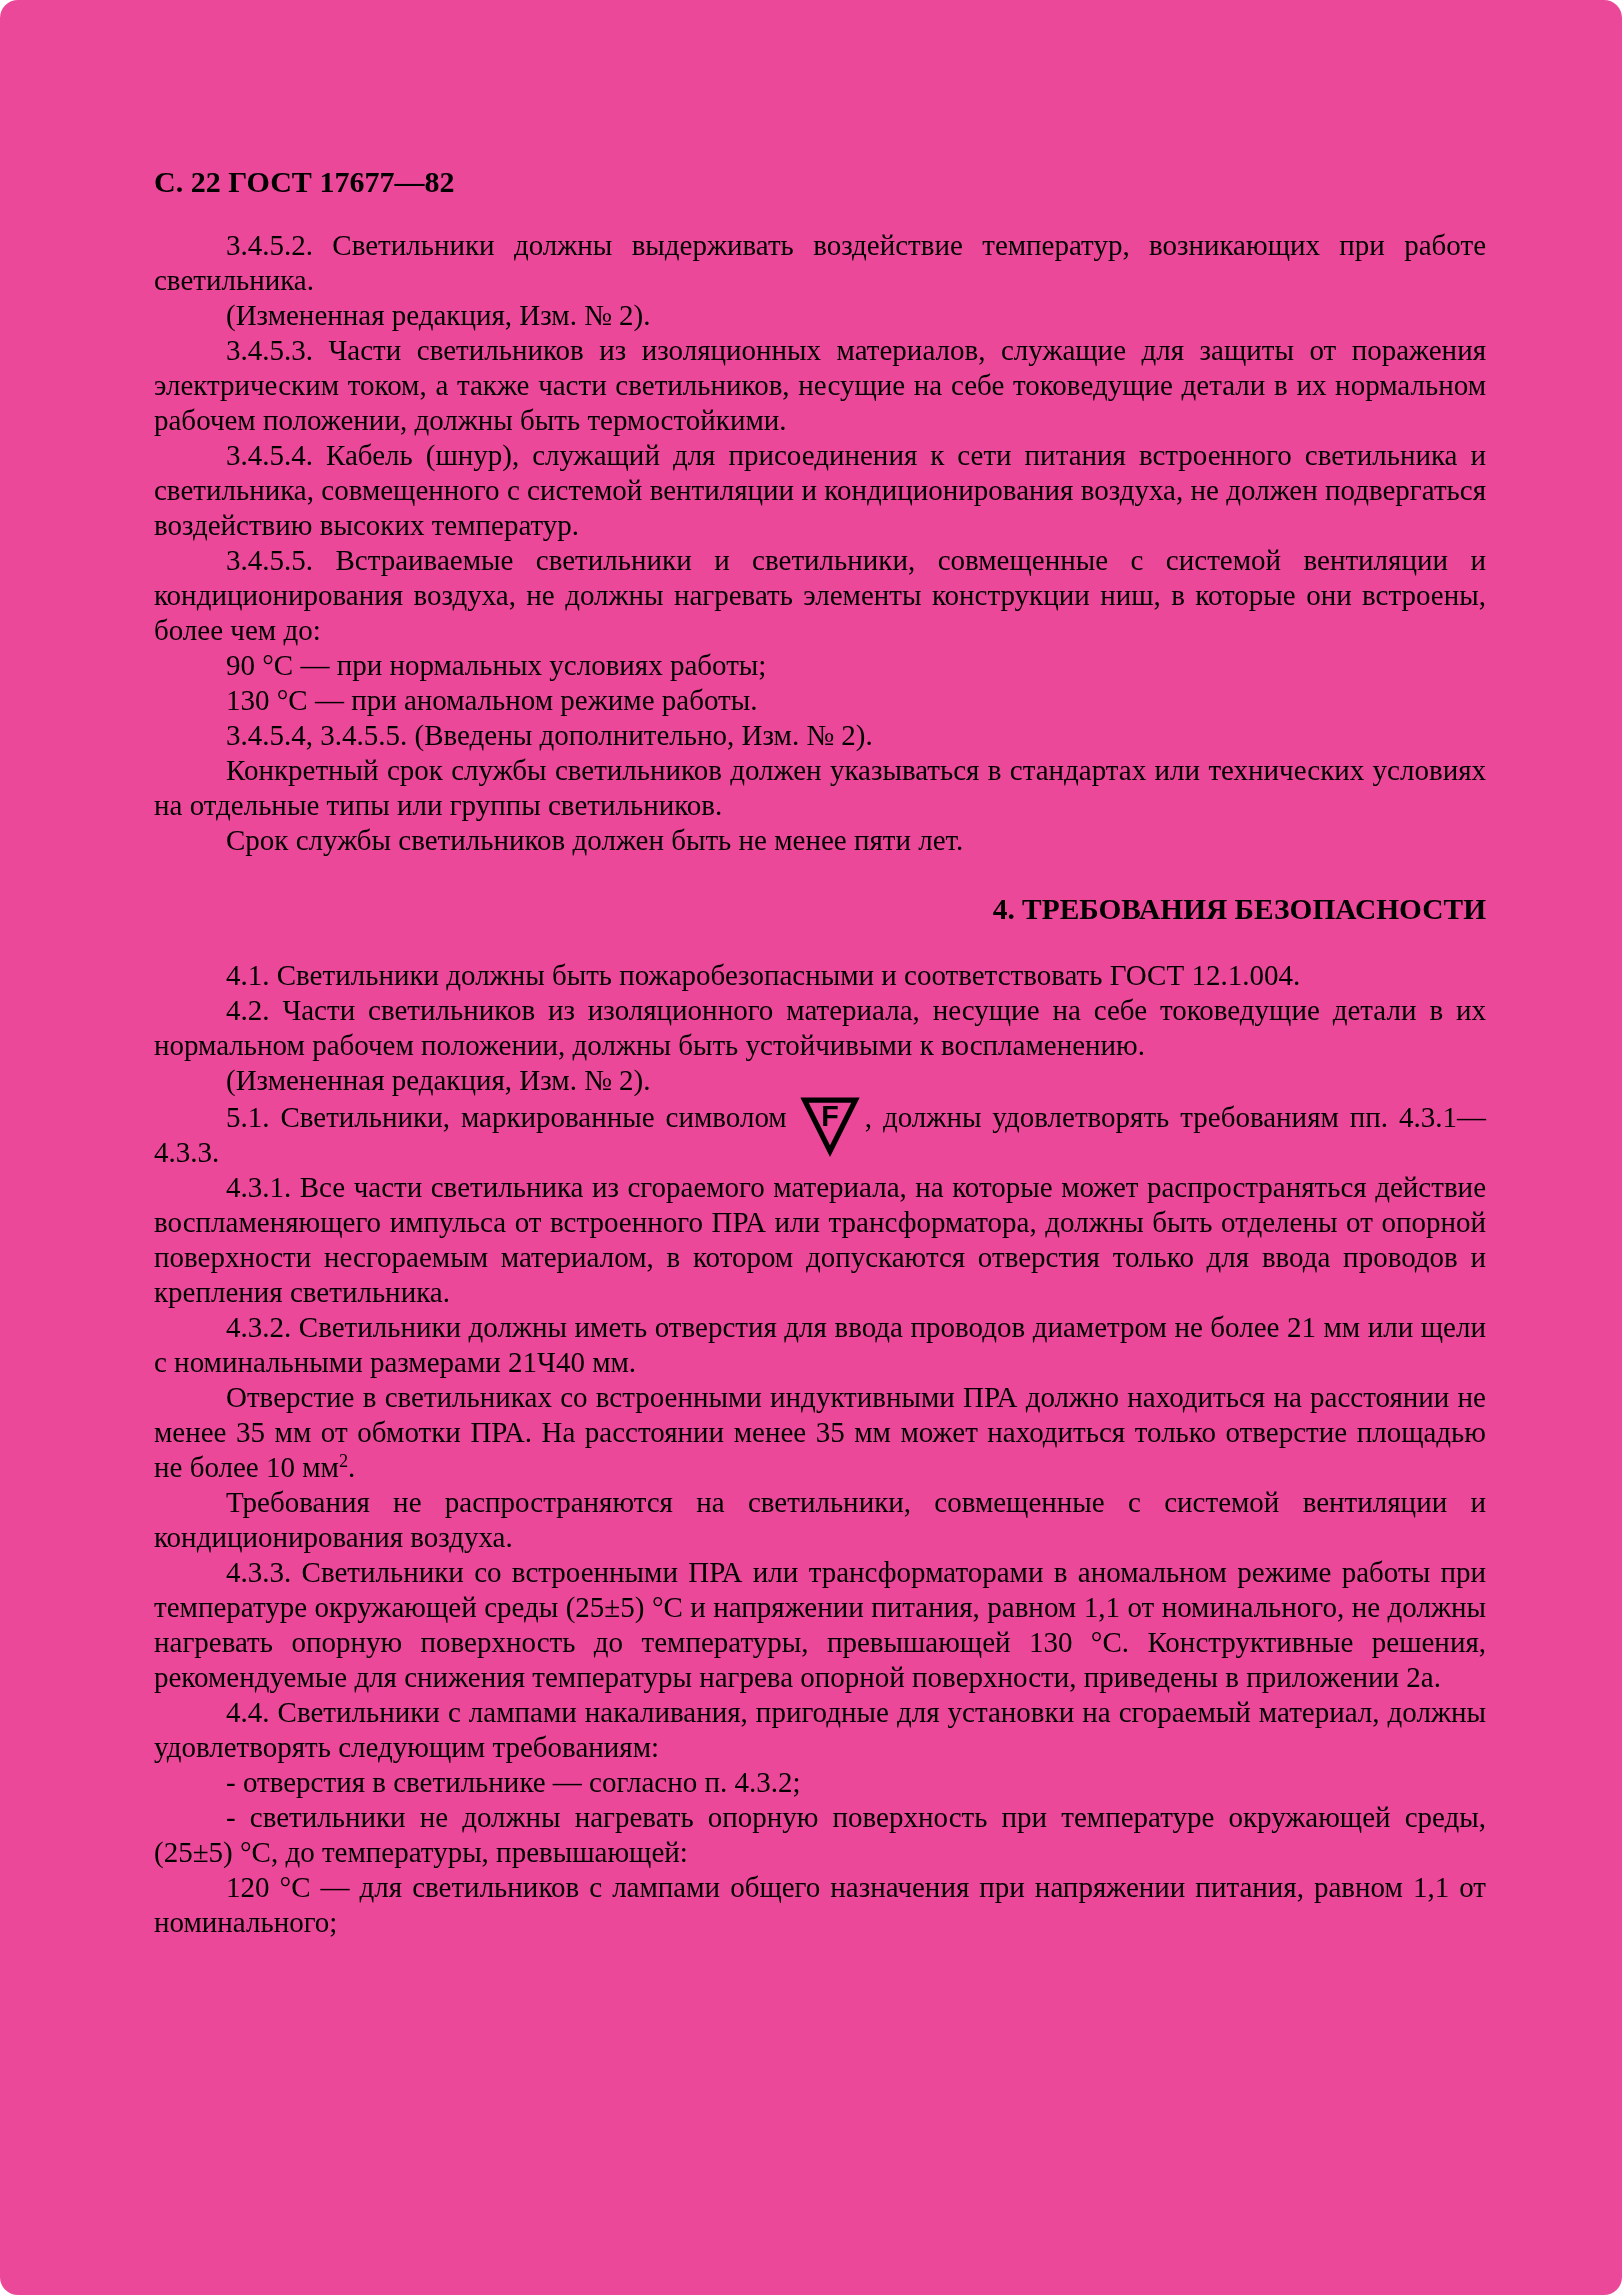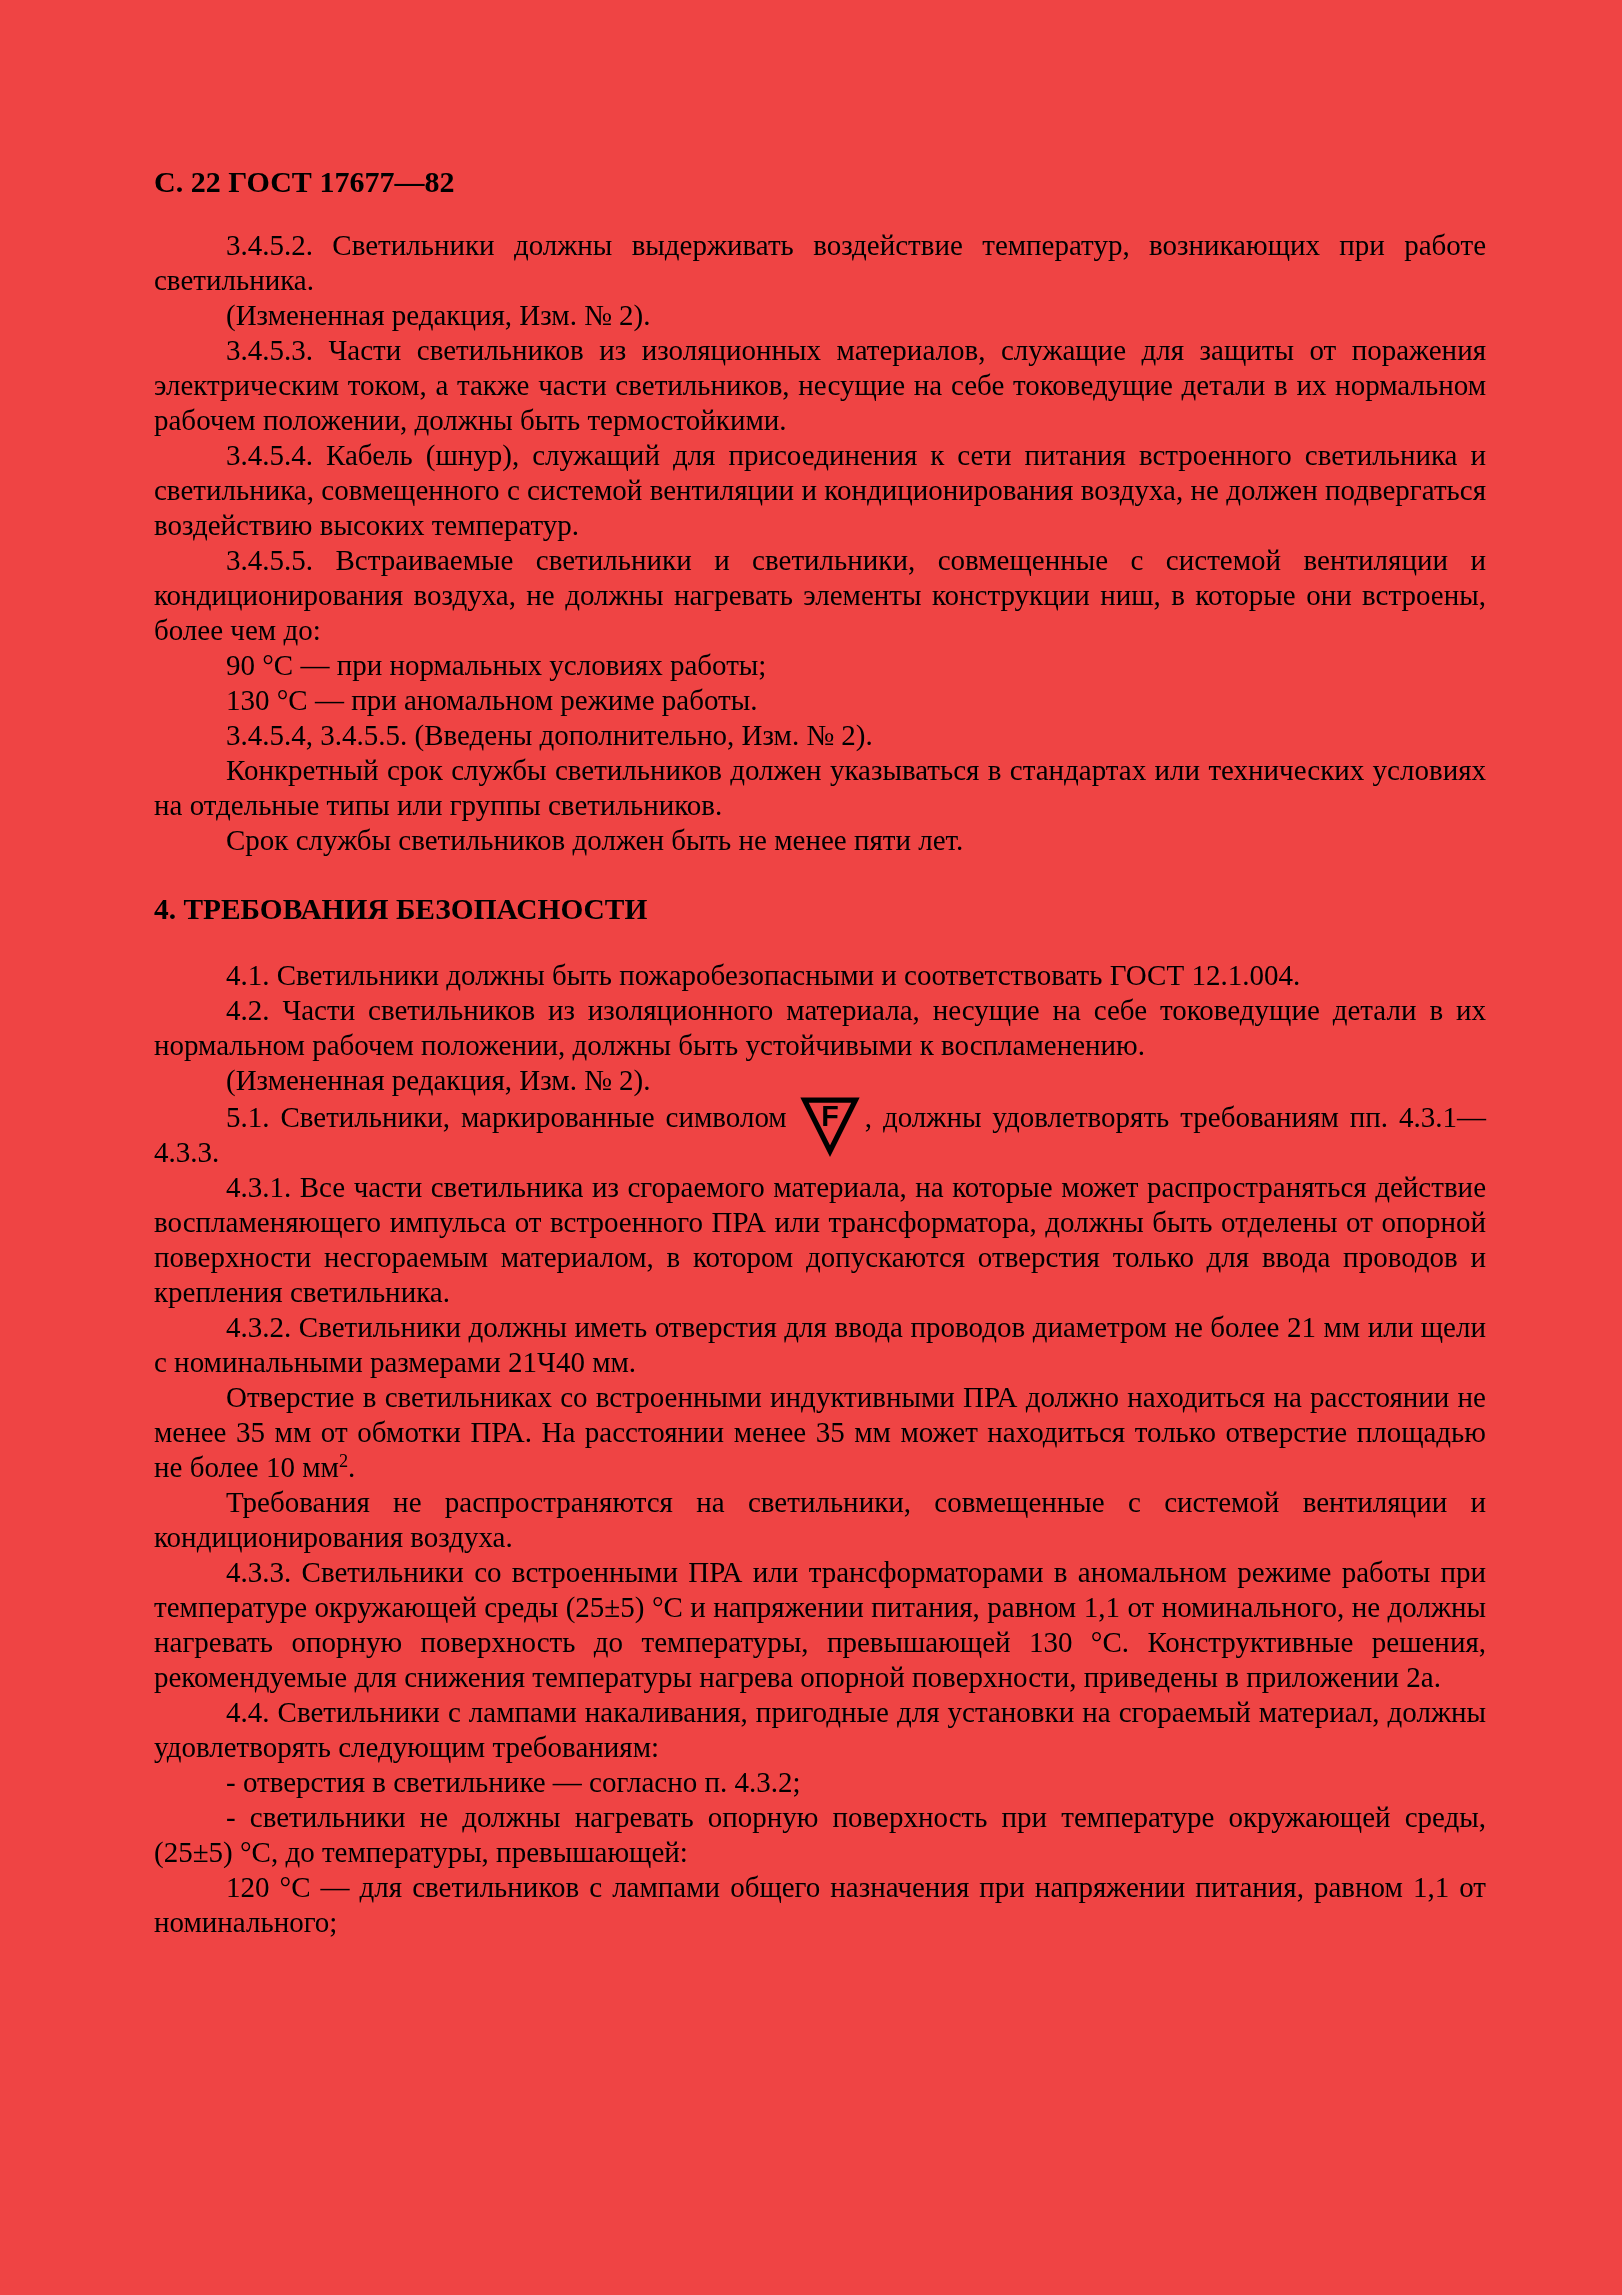--- a/index.html
+++ b/index.html
@@ -12,22 +12,23 @@
     height: 2295px;
     position: relative;
     color: #000000;
     font-family: "Liberation Serif", "DejaVu Serif", serif;
   }
   .page {
     position: absolute;
     left: 0; top: 0;
     width: 1622px;
     height: 2295px;
-    background: #ef4444;
+    background: #ec4899;
     overflow: hidden;
+    border-radius: 18px;
   }
   .doc-header {
     position: absolute;
     left: 154px;
     top: 164px;
     font-size: 30px;
     line-height: 35px;
     font-weight: bold;
     white-space: nowrap;
   }
@@ -43,21 +44,21 @@
     line-height: 35px;
     text-align: justify;
     text-indent: 72px;
     hyphens: manual;
   }
   .section-heading {
     margin: 34px 0 31px 0;
     font-size: 29.4px;
     line-height: 35px;
     font-weight: bold;
-    text-align: left;
+    text-align: right;
     text-indent: 0;
   }
   .bold { font-weight: normal; }
   sup.sup-run {
     font-size: 18.3px;
     line-height: 0;
     vertical-align: 10.5px;
   }
   .f-wrap {
     display: inline-block;

